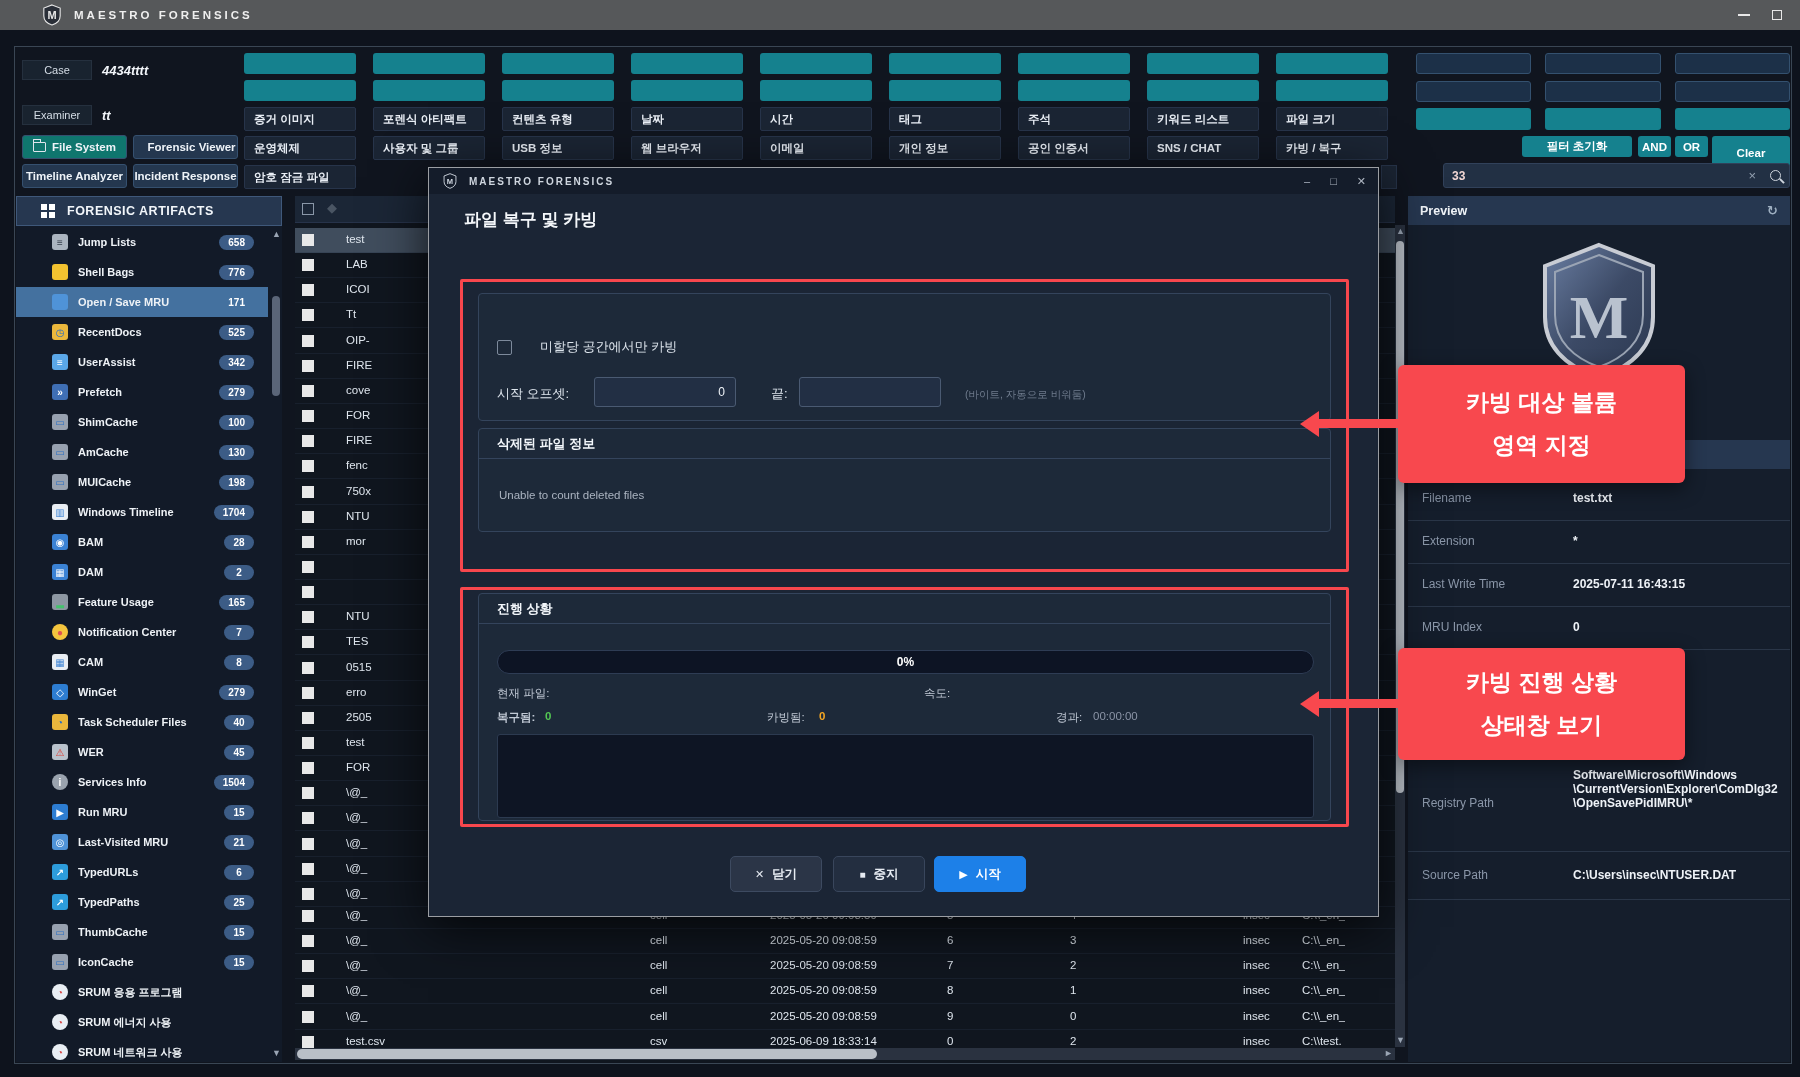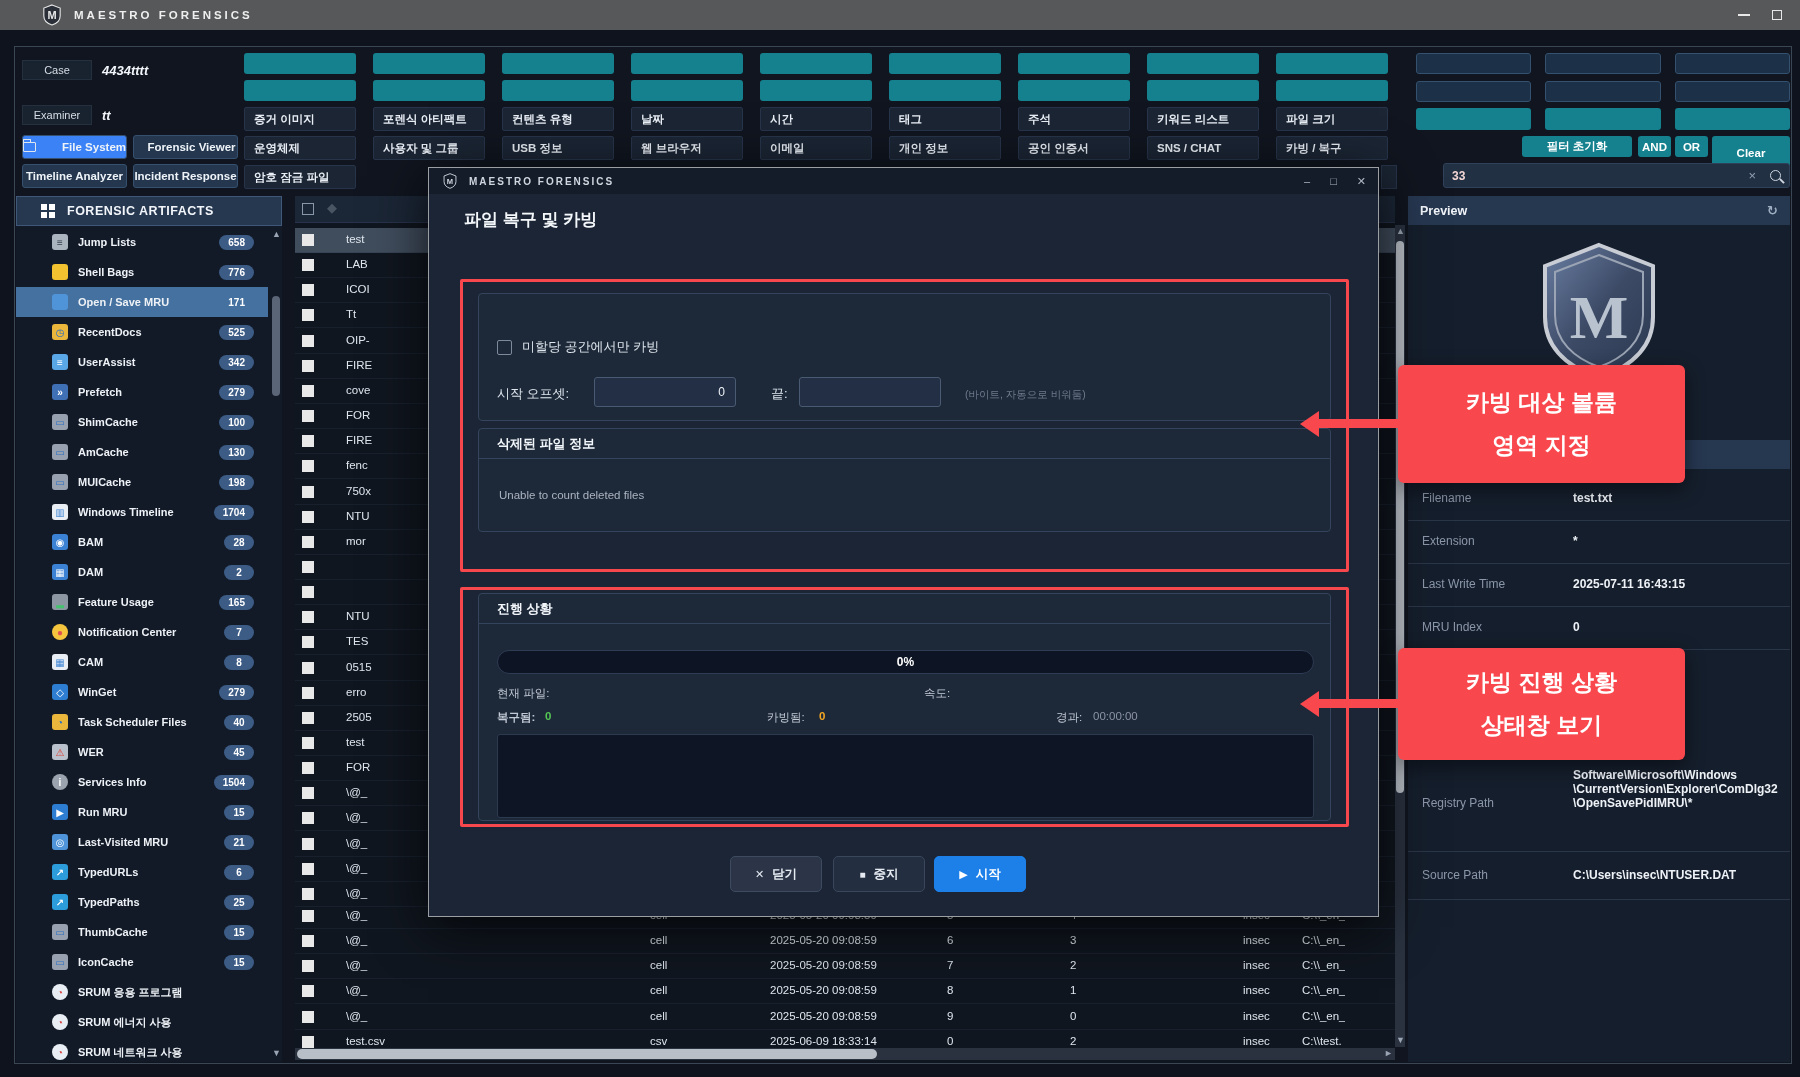--- a/index.html
+++ b/index.html
@@ -16,21 +16,21 @@
   .ic-min { width:12px; height:2px; background:#e8e8e8; }
   .ic-max { width:10px; height:10px; border:1.5px solid #e8e8e8; }
 
   
   #frame { left:14px; top:46px; width:1778px; height:1018px; border:1px solid #3a4654; background:#10151f; }
 
   
   .lab-box { background:#19232f; color:#d5dde6; font-size:11px; display:flex; align-items:center; justify-content:center; border:1px solid #25303e; }
   .val { color:#f2f5f9; font-size:13px; font-weight:bold;font-style:italic; }
   .nav-btn { background:#24374f; border:1px solid #35506f; border-radius:3px; color:#eef3f8; font-size:11.5px; font-weight:bold; display:flex; align-items:center; justify-content:center; gap:6px; cursor:pointer; }
-  .nav-btn.lite { background:#3b82f6;justify-content:space-between; }
+  .nav-btn.lite { background:#0f766e; }
   .folder-glyph { width:13px; height:10px; border:1.5px solid #dfe6ee; border-radius:1px; position:relative; }
   .folder-glyph::before { content:""; position:absolute; left:-1px; top:-4px; width:6px; height:3px; border:1.5px solid #dfe6ee; border-bottom:none; border-radius:1px 1px 0 0; }
 
   
   .grid9 { display:grid; grid-template-columns:repeat(9,1fr); column-gap:17px; }
   .teal-btn { background:#15818e; border-radius:3px; color:#fff; font-size:11.5px; font-weight:bold; display:flex; align-items:center; justify-content:center; height:21px; cursor:pointer; }
   .dd { background:#1b2534; border:1px solid #27344a; border-radius:2px; color:#e9eef5; font-size:11.5px; font-weight:bold; height:24px; display:flex; align-items:center; justify-content:space-between; padding:0 9px; cursor:pointer; }
   .dd .caret { font-size:7px; color:#c9d2dc; }
   .navy-btn { background:#1c3048; border:1px solid #34516f; border-radius:3px; color:#eaf0f7; font-size:11.5px; font-weight:bold; display:flex; align-items:center; justify-content:center; height:21px; cursor:pointer; }
   .teal-sm { background:#15818e; border-radius:3px; color:#fff; font-size:11.5px; font-weight:bold; display:flex; align-items:center; justify-content:center; cursor:pointer; }
@@ -88,21 +88,21 @@
   #dialog { left:428px; top:167px; width:951px; height:750px; background:#1b2535; border:1px solid #9b9ea3; box-shadow:0 10px 50px rgba(0,0,0,0.75); }
   #dlg-tb { position:absolute; left:0; top:0; width:949px; height:26px; background:#141c2a; display:flex; align-items:center; }
   #dlg-tb .t { margin-left:12px; color:#cfd6df; font-size:10px; font-weight:bold; letter-spacing:2px; }
   #dlg-tb .ctr { position:absolute; right:12px; display:flex; gap:20px; color:#aeb6c2; font-size:11px; }
   #dlg-tb .ctr span { cursor:pointer; }
   #dlg-heading { position:absolute; left:35px; top:40px; color:#f4f7fa; font-size:17px; font-weight:bold; }
   .redbox { position:absolute; border:3px solid #f8474d; border-radius:2px; }
   .sect { position:absolute; border:1px solid #34445c; border-radius:4px; background:#1d2939; }
   .sect .s-head { height:30px; border-bottom:1px solid #34445c; display:flex; align-items:center; }
   .sect .s-head span { margin-left:18px; color:#f2f6fa; font-size:13px; font-weight:bold; }
-  .chk-row { position:absolute; left:18px; top:44px; display:flex; align-items:center; gap:10px; }
+  .chk-row { position:absolute; left:18px; top:44px; display:flex; align-items:center; gap:28px; }
   .chk { width:15px; height:15px; border:1.5px solid #7d8a9c; border-radius:2px; background:transparent; }
   .chk-row span { color:#dfe6ee; font-size:13px; }
   .f-label { color:#dfe6ee; font-size:13px; }
   .t-input { background:#222f44; border:1px solid #4a5a72; border-radius:3px; color:#eef2f7; font-size:12px; padding:0 10px; height:30px; font-family:"Liberation Sans",sans-serif; }
   .hint { color:#6f7b8d; font-size:10.5px; }
   .msg { color:#aab3c0; font-size:11.5px; }
   #pbar { position:absolute; left:18px; top:56px; width:817px; height:24px; background:#0d1424; border:1px solid #2e3c54; border-radius:13px; display:flex; align-items:center; justify-content:center; color:#fff; font-size:12px; font-weight:bold; }
   .prog-lbl { color:#c2cad6; font-size:11.5px; }
   #logbox { position:absolute; left:18px; top:140px; width:817px; height:84px; background:#0e1524; border:1px solid #2c3a50; border-radius:3px; padding:8px 12px; overflow:hidden; }
   #logbox div { color:#57c16b; font-size:10.5px; font-family:"DejaVu Sans Mono","Liberation Mono",monospace; line-height:13px; white-space:nowrap; }

